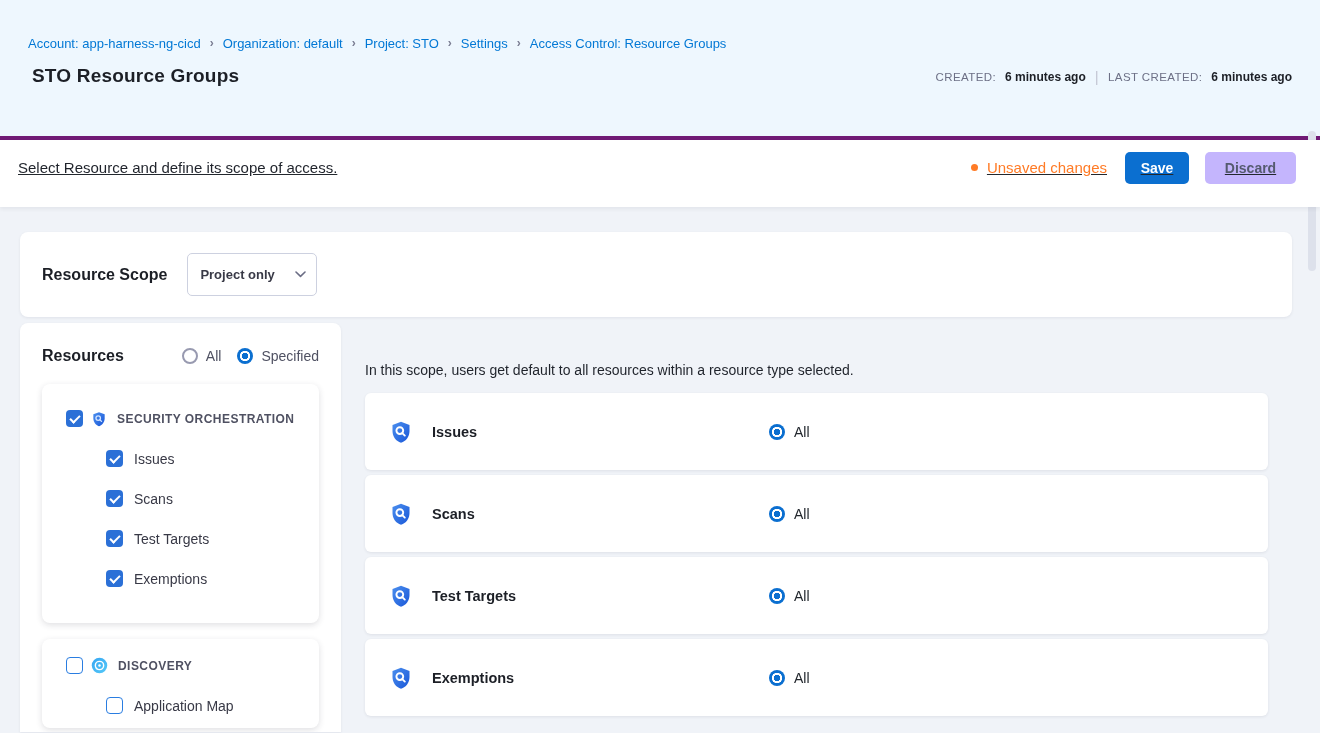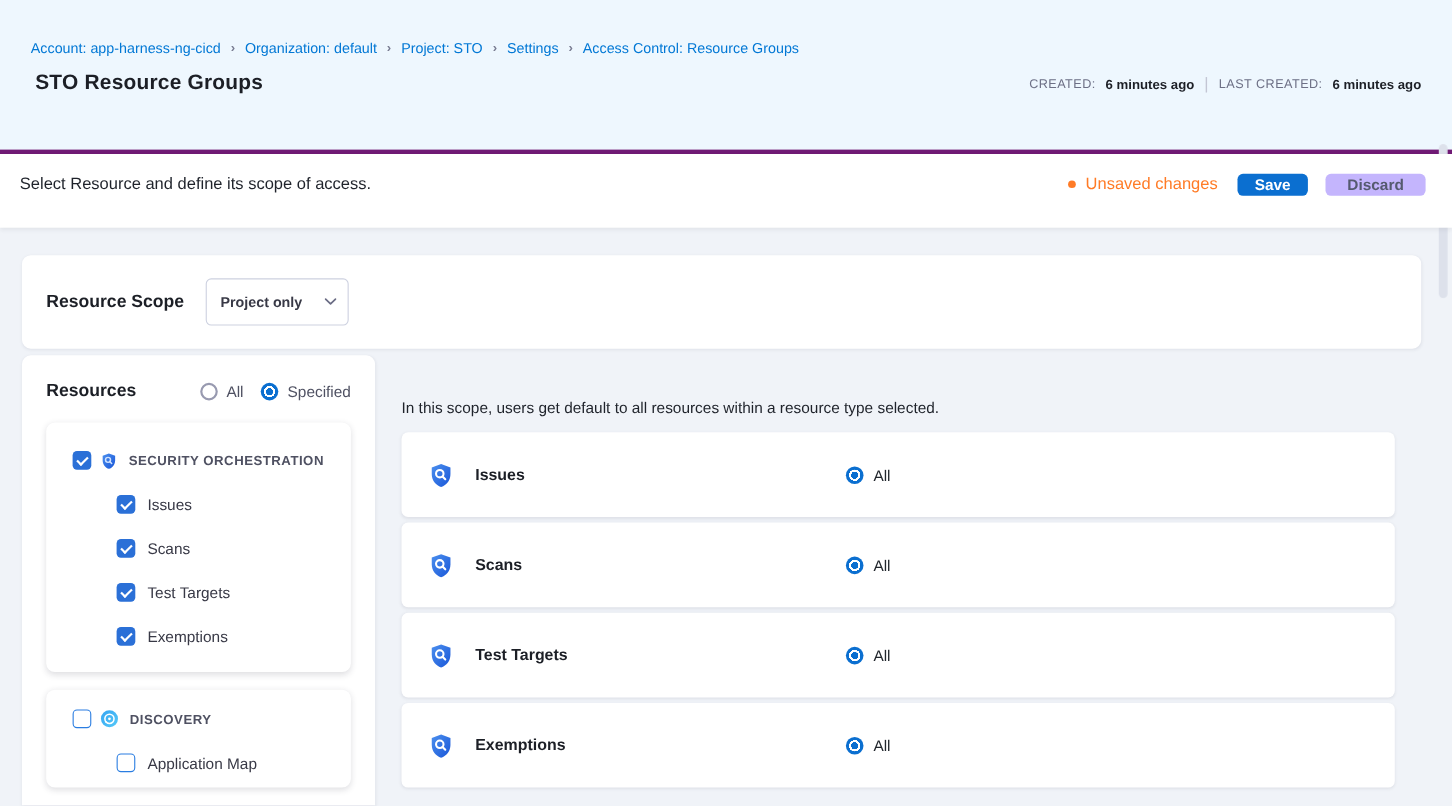--- a/index.html
+++ b/index.html
@@ -21,27 +21,27 @@
   .crumb-sep { color:#7a7d92; font-size:12px; font-weight:700; transform:translateY(-1px); }
   .title-row { display:flex; align-items:flex-end; margin-top:14px; }
   .page-title { font-size:19px; font-weight:700; margin:0 0 0 4px; color:#1c1f26; letter-spacing:.2px; }
   .meta { margin-left:auto; display:flex; align-items:center; gap:9px; font-size:11.5px; color:#6d7086; letter-spacing:.4px; transform:translateY(-2px); }
   .meta b { color:#1c1f26; font-size:12px; letter-spacing:0; font-weight:700; }
   .meta-divider { color:#c3c6d4; font-size:15px; font-weight:400; }
 
   
   .toolbar {
     height:67px; background:#fff; display:flex; align-items:center;
-    padding:0 24px 12px 18px; box-shadow:0 2px 4px rgba(40,41,61,.07); position:relative; z-index:2;
+    padding:0 24px 12px 18px; box-shadow:0 2px 4px rgba(40,41,61,.07); position:relative; z-index:2;text-decoration:underline;
   }
   .toolbar-desc { font-size:15px; color:#1f232b; }
   .toolbar-right { margin-left:auto; display:flex; align-items:center; }
   .unsaved { display:flex; align-items:center; color:#ff7b26; font-size:15px; margin-right:18px; }
   .unsaved-dot { width:7px; height:7px; border-radius:50%; background:#ff7b26; margin-right:9px; }
-  .btn { height:20px; border:none; border-radius:5px; font-size:14px; font-weight:700; font-family:inherit; cursor:pointer; }
+  .btn { height:32px; border:none; border-radius:5px; font-size:14px; font-weight:700; font-family:inherit; cursor:pointer; }
   .btn-save { background:#0b6fd0; color:#fff; width:64px; margin-right:16px; }
   .btn-discard { background:#c4b5fd; color:#555a6f; width:91px; }
 
   
   .page { padding:25px 28px 0 20px; }
   .scope-panel {
     background:#fff; border-radius:8px; height:85px; margin-bottom:6px;
     box-shadow:0 1px 3px rgba(40,41,61,.08);
     display:flex; align-items:center; padding:0 22px;
   }
@@ -58,21 +58,21 @@
   
   .resources-panel {
     width:321px; height:409px; background:#fff; border-radius:8px 8px 0 0;
     box-shadow:0 1px 3px rgba(40,41,61,.08); padding:24px 22px 0; overflow:hidden;
   }
   .res-header { display:flex; align-items:center; margin-bottom:19px; }
   .res-title { font-size:16px; font-weight:700; color:#1c1f26; }
   .mode-radios { margin-left:auto; display:flex; align-items:center; gap:16px; }
   .mode-radio { display:flex; align-items:center; gap:8px; font-size:14px; color:#4f5162; cursor:pointer; }
 
-  .group-card { border-radius:8px; box-shadow:0 2px 6px rgba(40,41,61,.15); padding:26px 14px 24px 24px; margin-bottom:16px; background:#fff; }
+  .group-card { border-radius:8px; box-shadow:0 2px 6px rgba(40,41,61,.15); padding:26px 14px 36px 24px; margin-bottom:16px; background:#fff; }
   .group-card.discovery { padding-top:18px; padding-bottom:14px; }
   .group-head { display:flex; align-items:center; gap:8px; }
   .group-label { font-size:12px; font-weight:700; color:#4f5162; letter-spacing:.45px; margin-left:2px; white-space:nowrap; }
   .group-items { margin-left:40px; }
   .tree-item { display:flex; align-items:center; gap:11px; margin-top:23px; font-size:14px; color:#383946; }
 
   
   .cb { width:17px; height:17px; border-radius:4px; flex:none; cursor:pointer; position:relative; }
   .cb[data-checked="false"] { background:#fff; border:1.5px solid #2a7de1; }
   .cb[data-checked="true"]  { background:#2b70d7; }

